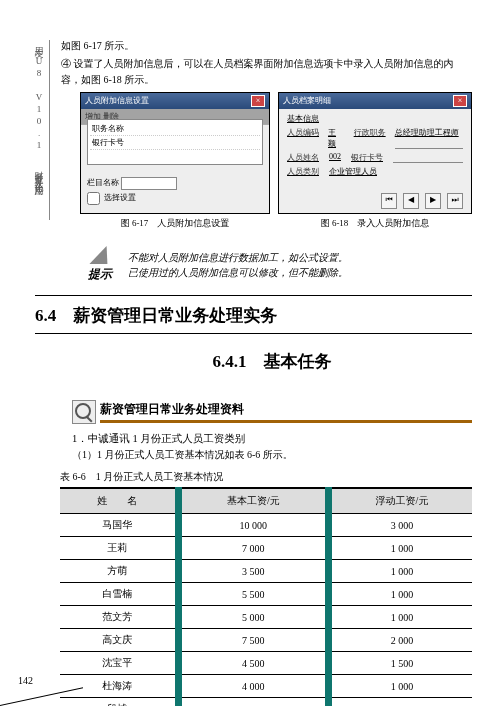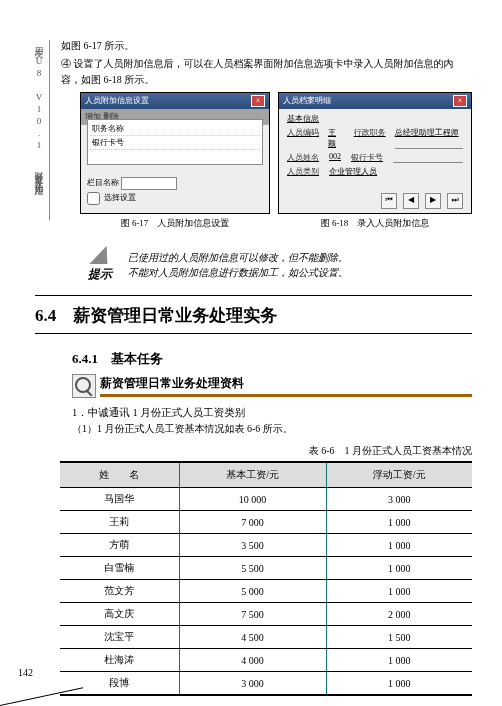--- a/index.html
+++ b/index.html
@@ -161,23 +161,24 @@
     font-size: 17px;
     font-weight: bold;
     margin: 6px 0 6px -25px;
   }
   hr.section-bot {
     border: none;
     border-top: 1px solid #000;
     margin: 4px 0 16px -25px;
   }
   .h641 {
-    font-size: 13px;
+    font-size: 17px;
     font-weight: bold;
-    margin: 4px 0 6px 12px;
+    margin: 4px 0 27px 12px;
+    text-align: center;
   }
   .mat-head {
     display: flex;
     align-items: center;
     gap: 4px;
     margin-left: 12px;
     margin-bottom: 2px;
   }
   .mag-icon {
     width: 22px; height: 22px;
@@ -208,52 +209,52 @@
   }
   .sub1 {
     font-size: 10.5px;
     margin: 8px 0 2px 12px;
   }
   .sub2 {
     font-size: 10px;
     margin: 0 0 8px 12px;
   }
   .tbl-cap {
-    text-align: right;
+    text-align: left;
     font-size: 10px;
     margin-bottom: 3px;
   }
   table.sal {
     width: 100%;
     border-collapse: collapse;
     font-size: 10px;
   }
   table.sal th {
     background: #ddd;
     border-top: 2px solid #000;
     border-bottom: 1px solid #000;
     padding: 5px 8px;
     font-weight: normal;
   }
   table.sal th + th,
   table.sal td + td {
-    border-left: 1px solid #0f766e;
+    border-left: 7px solid #0f766e;
   }
   table.sal td {
     border-bottom: 1px solid #000;
     padding: 4px 4px;
     text-align: center;
   }
   table.sal tr:last-child td {
     border-bottom: 2px solid #000;
   }
   .page-num {
     position: absolute;
     left: 18px;
-    bottom: 28px;
+    bottom: 20px;
     font-size: 10px;
   }
   .corner {
     position: absolute;
     left: 0; bottom: 0;
     width: 90px; height: 26px;
   }
   .corner::before {
     content: "";
     position: absolute;
@@ -335,22 +336,22 @@
       <div class="fig-cap">图 6-18　录入人员附加信息</div>
     </div>
   </div>
 
   <div class="tip-box">
     <div class="tip-icon">
       <div class="tip-bird"></div>
       <div class="tip-label">提示</div>
     </div>
     <div class="tip-text">
+      <div>不能对人员附加信息进行数据加工，如公式设置。</div>
       <div>已使用过的人员附加信息可以修改，但不能删除。</div>
-      <div>不能对人员附加信息进行数据加工，如公式设置。</div>
     </div>
   </div>
 
   <hr class="section-top">
   <div class="h6-4">6.4　薪资管理日常业务处理实务</div>
   <hr class="section-bot">
 
   <div class="h641">6.4.1　基本任务</div>
 
   <div class="mat-head">

